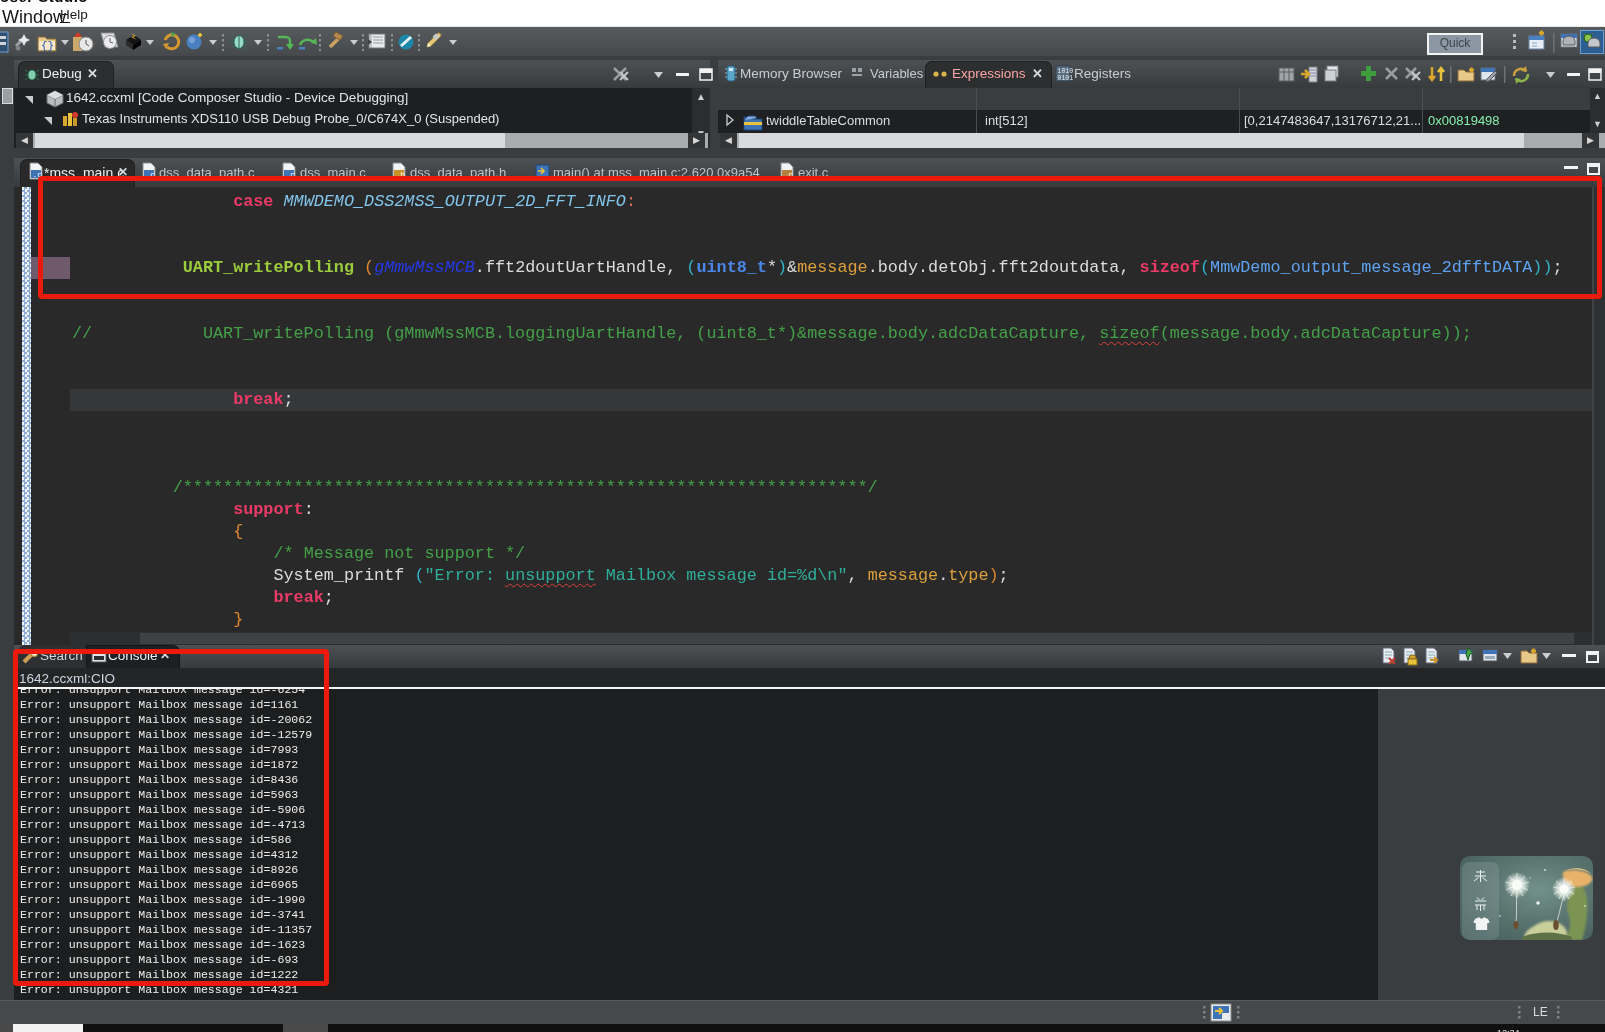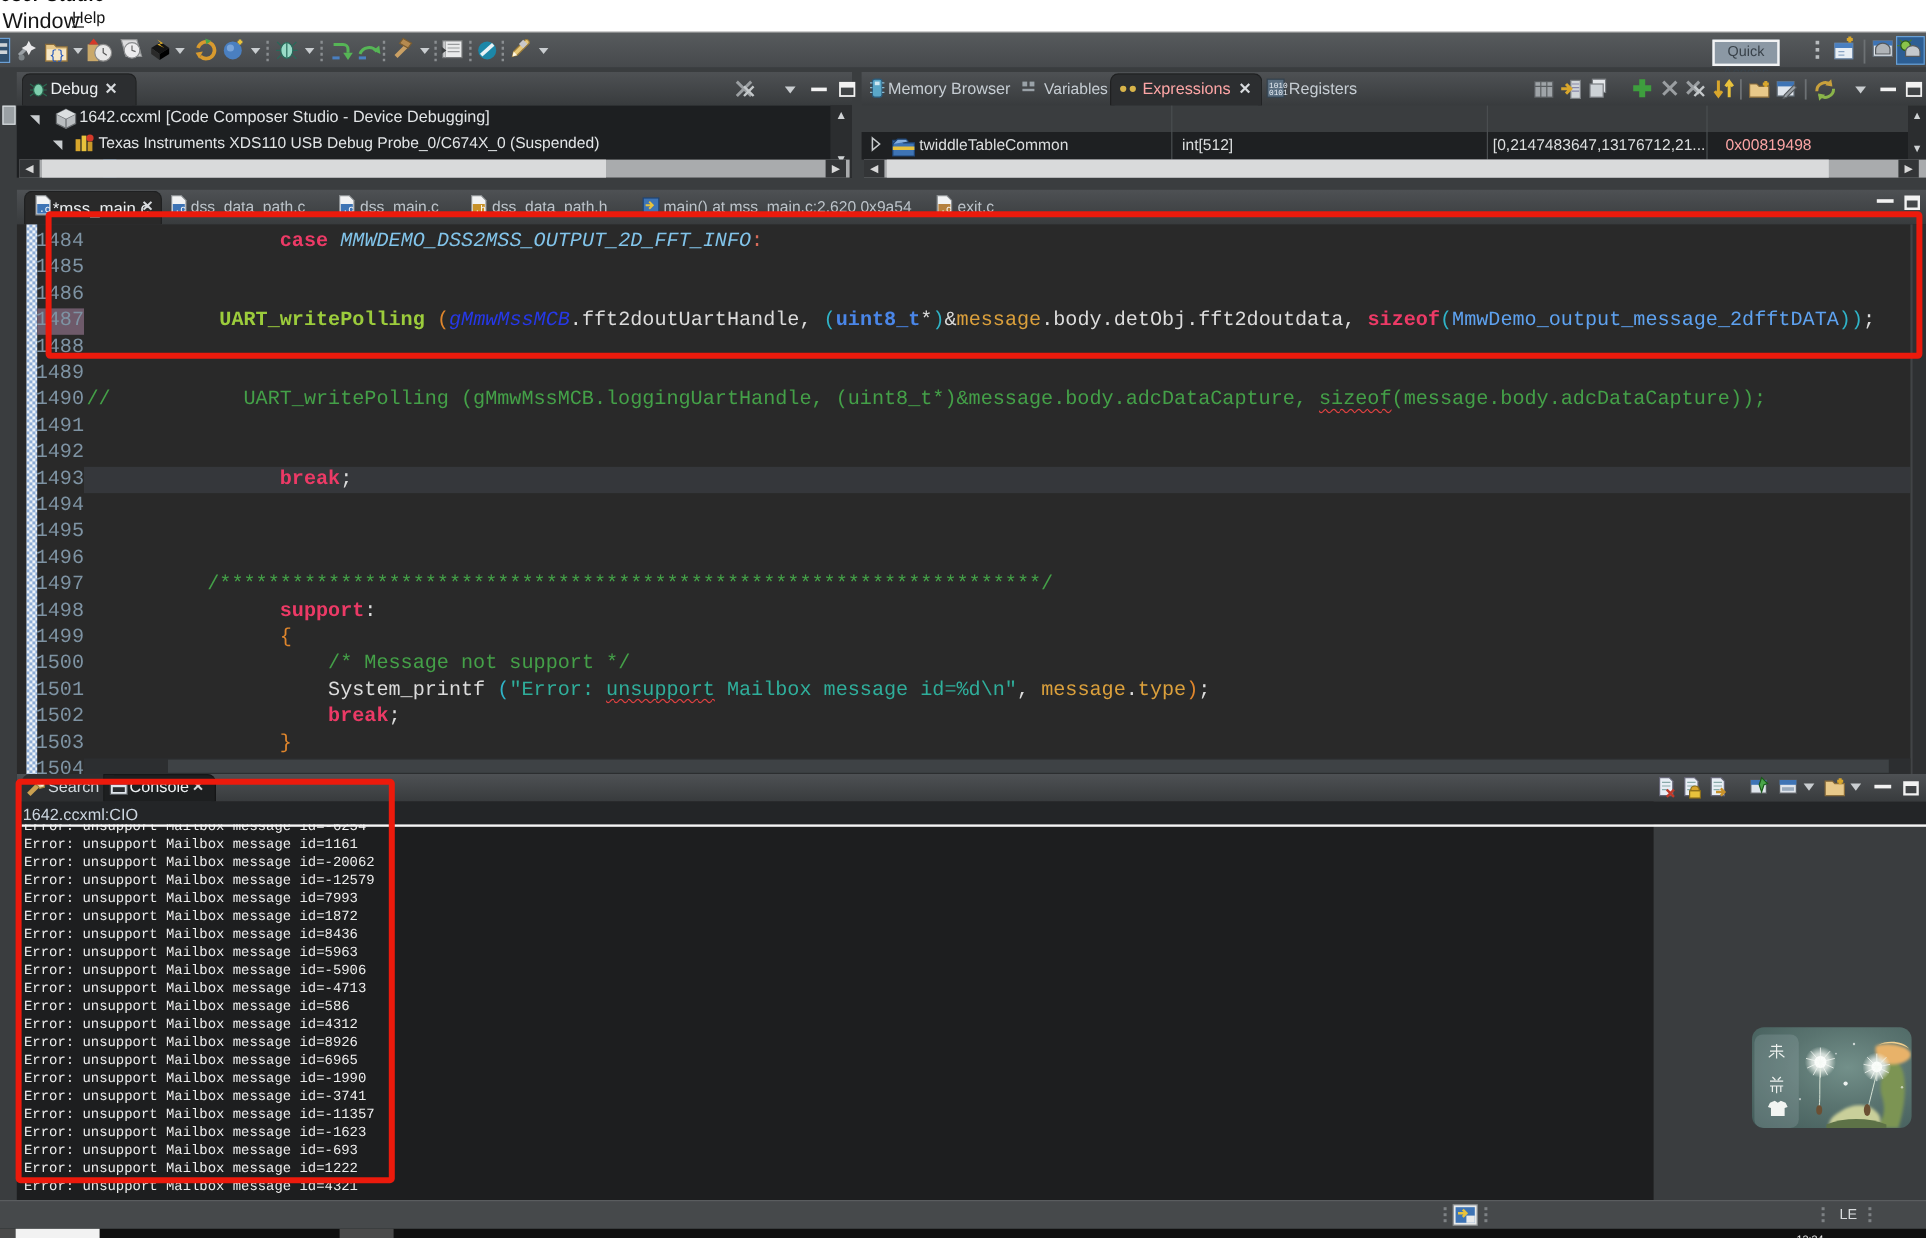--- a/index.html
+++ b/index.html
@@ -308,21 +308,21 @@
   <svg width="50" height="22" style="position:absolute;left:0;top:51px;">
     <path d="M9 4 l6 5 l-6 5 z" fill="none" stroke="#c8ccce" stroke-width="1.3"></path>
     <g transform="translate(26,2)">
         <path d="M0 4 h7 l2 2 h9 v11 h-18 z" fill="#3e74b5" stroke="#1e4475"></path>
         <path d="M0 9 h18 v3 h-18 z" fill="#e8c23c"></path>
         <path d="M0 7 l4 -4 h7 l2 2" fill="#85aede" stroke="#1e4475"></path>
       </g>
   </svg>
   <div class="abs" style="left:267px;top:53px;color:#dcdedf;font-size:13px;">int[512]</div>
   <div class="abs" style="left:526px;top:53px;color:#dcdedf;font-size:13px;">[0,2147483647,13176712,21...</div>
-  <div class="abs" style="left:710px;top:53px;color:#fca5a5;font-size:13px;margin-left:10px;">0x00819498</div>
+  <div class="abs" style="left:710px;top:53px;color:#86efac;font-size:13px;">0x00819498</div>
 
   <div class="abs" style="left:258px;top:28px;width:1px;height:45px;background:#4a4e50;"></div>
   <div class="abs" style="left:521px;top:28px;width:1px;height:45px;background:#4a4e50;"></div>
   <div class="abs" style="left:704px;top:28px;width:1px;height:45px;background:#4a4e50;"></div>
 
   <div class="abs" style="left:872px;top:28px;width:15px;height:45px;background:#2b2d2f;color:#cfd2d4;font-size:9px;text-align:center;">
     <div style="margin-top:3px;">▲</div>
     <div style="margin-top:18px;">▼</div>
   </div>
 
@@ -380,41 +380,20 @@
   <div class="abs" style="left:1573px;top:5px;width:13px;height:12px;background:transparent;border:2px solid #f2f2f2;border-top:4px solid #f2f2f2;"></div>
 
   <div class="abs" style="left:0;top:29px;width:1591px;height:458px;background:#292929;"></div>
 
   <div class="abs" style="left:8px;top:29px;width:9px;height:458px;background:conic-gradient(#8cacd6 0 25%,#eef3f8 0 50%,#8cacd6 0 75%,#eef3f8 0);background-size:5px 5px;"></div>
 
   <div class="abs" style="left:56px;top:231px;width:1522px;height:22px;background:#35373b;"></div>
 
   <div class="abs" style="left:17px;top:99px;width:39px;height:22px;background:#6e5a6a;"></div>
 
-  <pre class="abs" style="left:14px;top:33px;width:42px;text-align:right;font-size:16.8px;line-height:22px;color:#7e93a3;">1484
-1485
-1486
-1487
-1488
-1489
-1490
-1491
-1492
-1493
-1494
-1495
-1496
-1497
-1498
-1499
-1500
-1501
-1502
-1503
-1504</pre>
 
   <pre id="code" class="abs" style="left:58px;top:33px;font-size:16.8px;line-height:22px;color:#dcdcdc;">                <span style="color:#ec3a66;font-weight:bold">case</span> <span style="color:#82c4ea;font-style:italic">MMWDEMO_DSS2MSS_OUTPUT_2D_FFT_INFO</span><span style="color:#d96c5a">:</span>
 
 
            <span style="color:#9ccc3c;font-weight:bold">UART_writePolling</span> <span style="color:#e0862c">(</span><span style="color:#2638e8;font-style:italic">gMmwMssMCB</span>.fft2doutUartHandle, <span style="color:#2fb3c7">(</span><span style="color:#4a86e8;font-weight:bold">uint8_t</span>*<span style="color:#2fb3c7">)</span>&amp;<span style="color:#dba03c">message</span>.body.detObj.fft2doutdata, <span style="color:#ec3a66;font-weight:bold">sizeof</span><span style="color:#2fb3c7">(</span><span style="color:#5ea2f0">MmwDemo_output_message_2dfftDATA</span><span style="color:#2fb3c7">))</span>;
 
 
 <span style="color:#44a048">//           UART_writePolling (gMmwMssMCB.loggingUartHandle, (uint8_t*)&amp;message.body.adcDataCapture, <span style="text-decoration:underline wavy #e04040 1px;text-underline-offset:3px;">sizeof</span>(message.body.adcDataCapture));</span>
 
 

